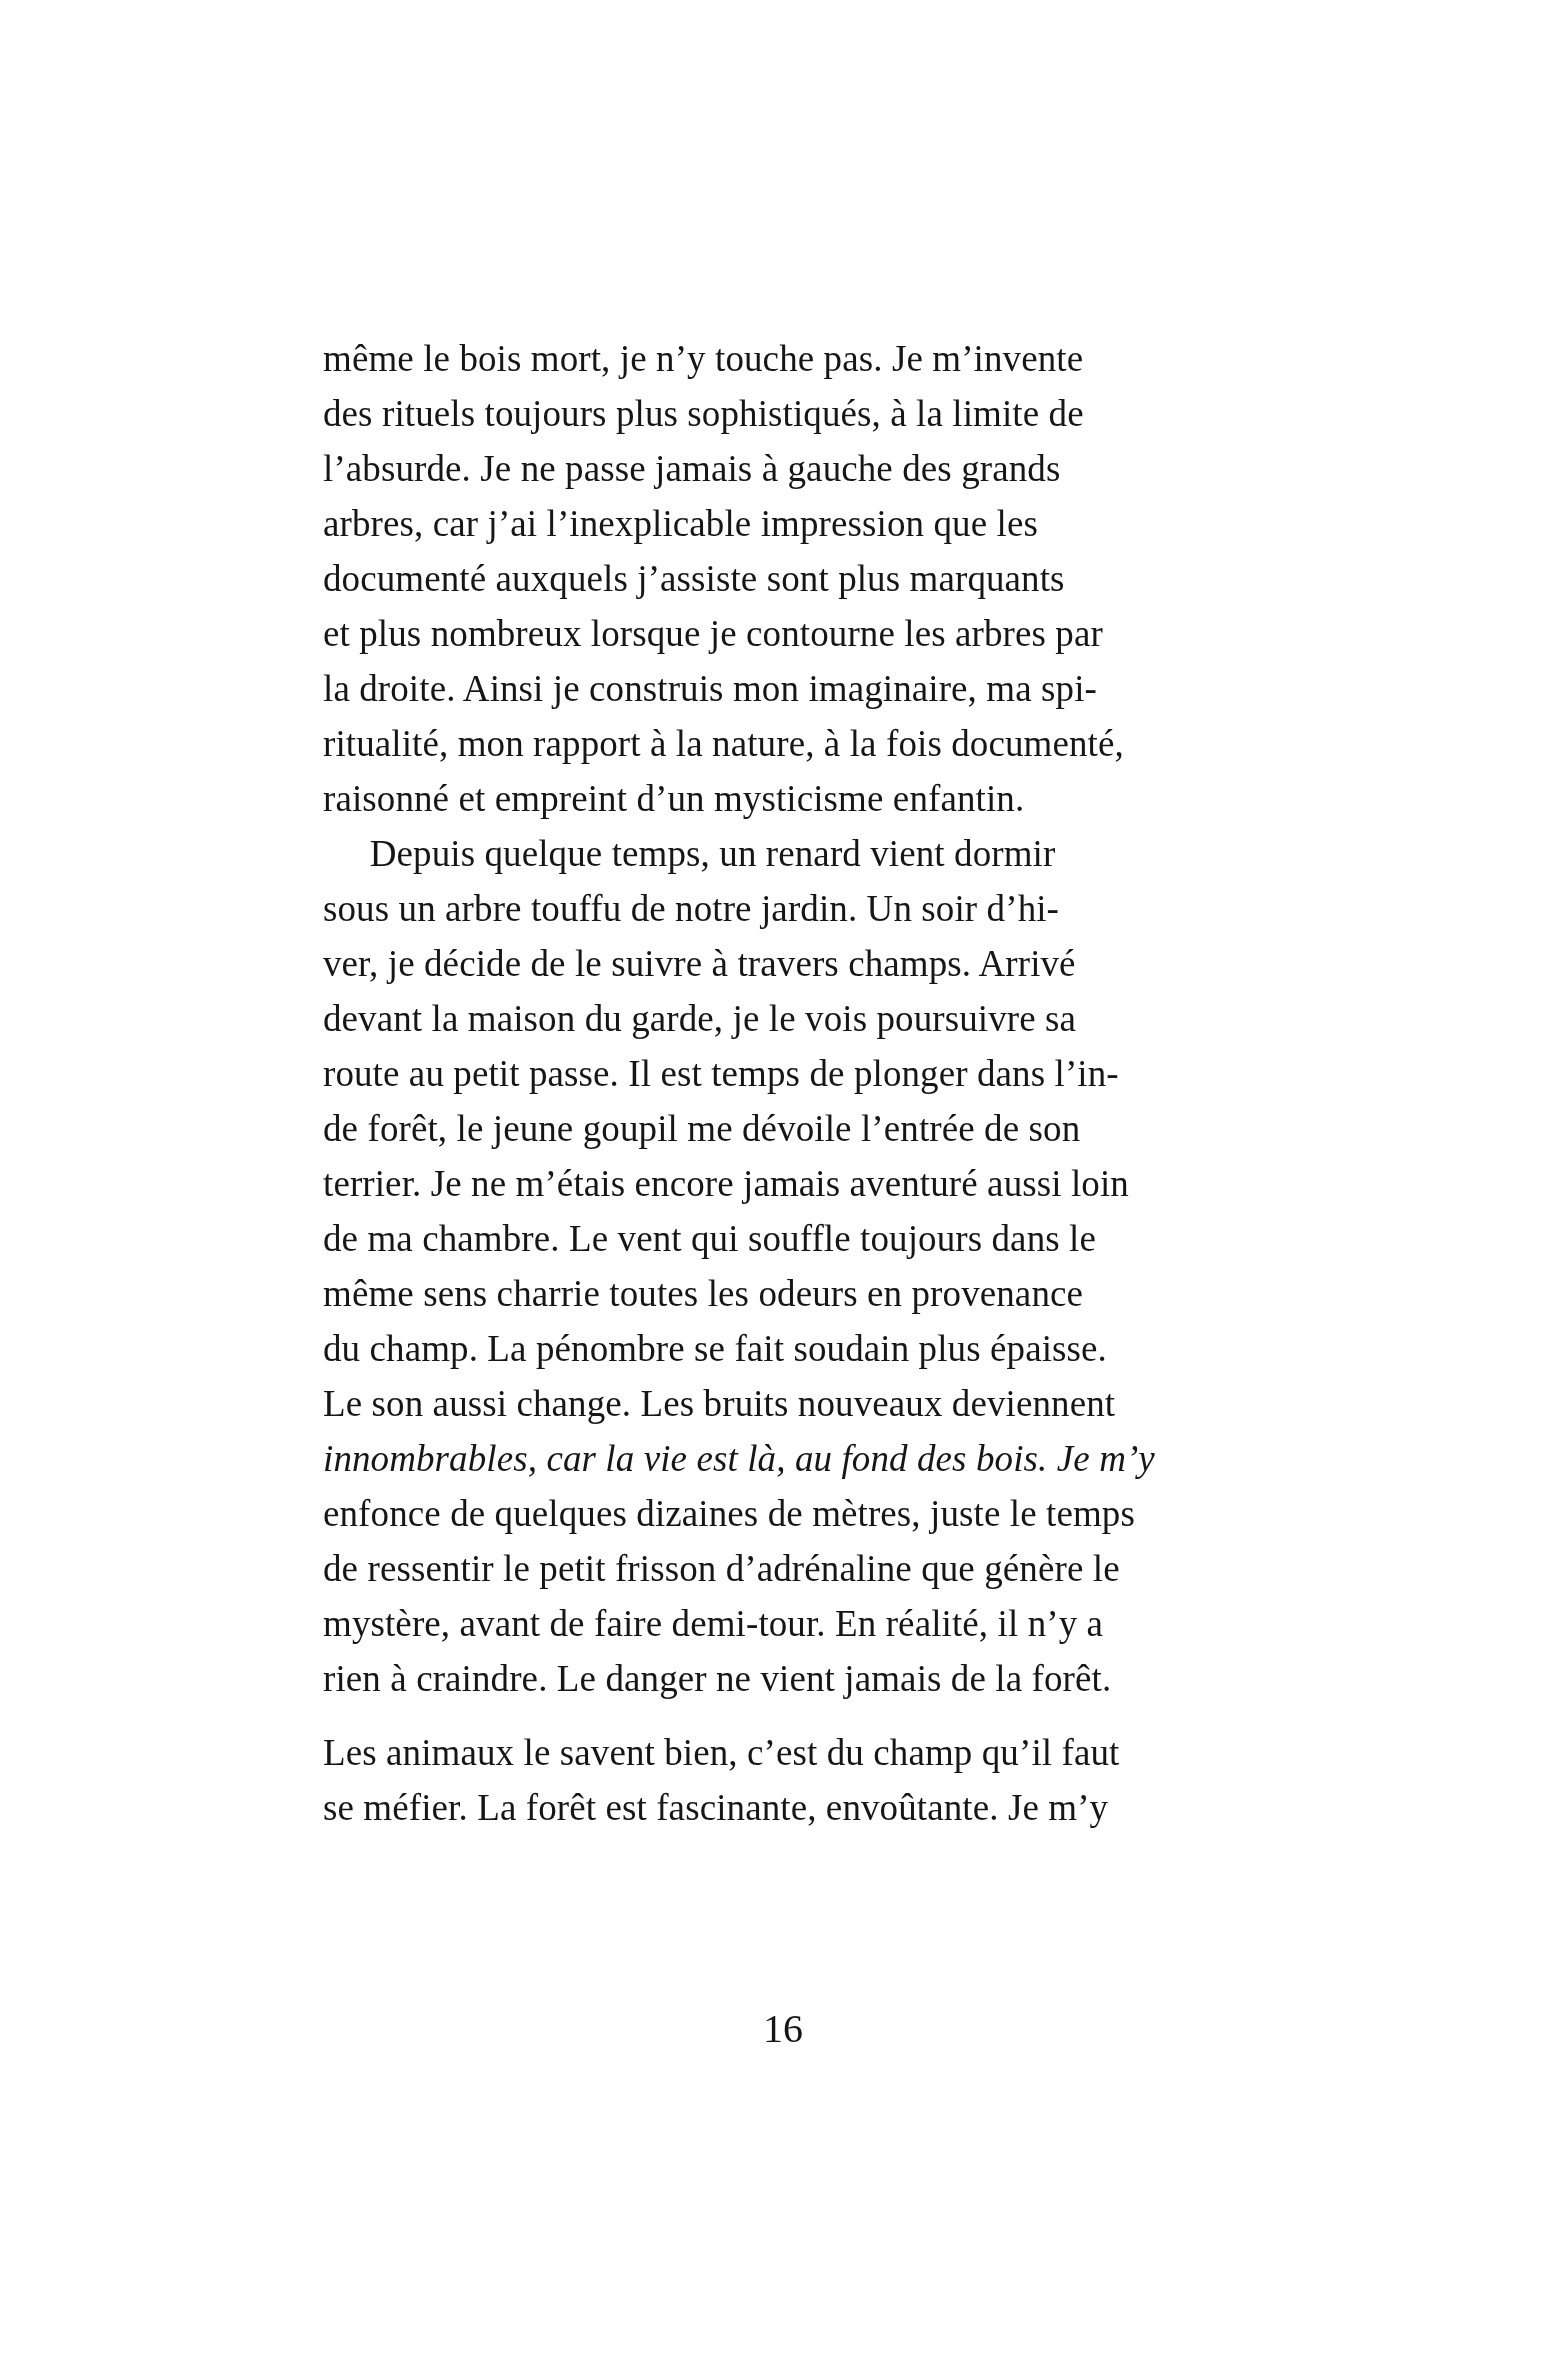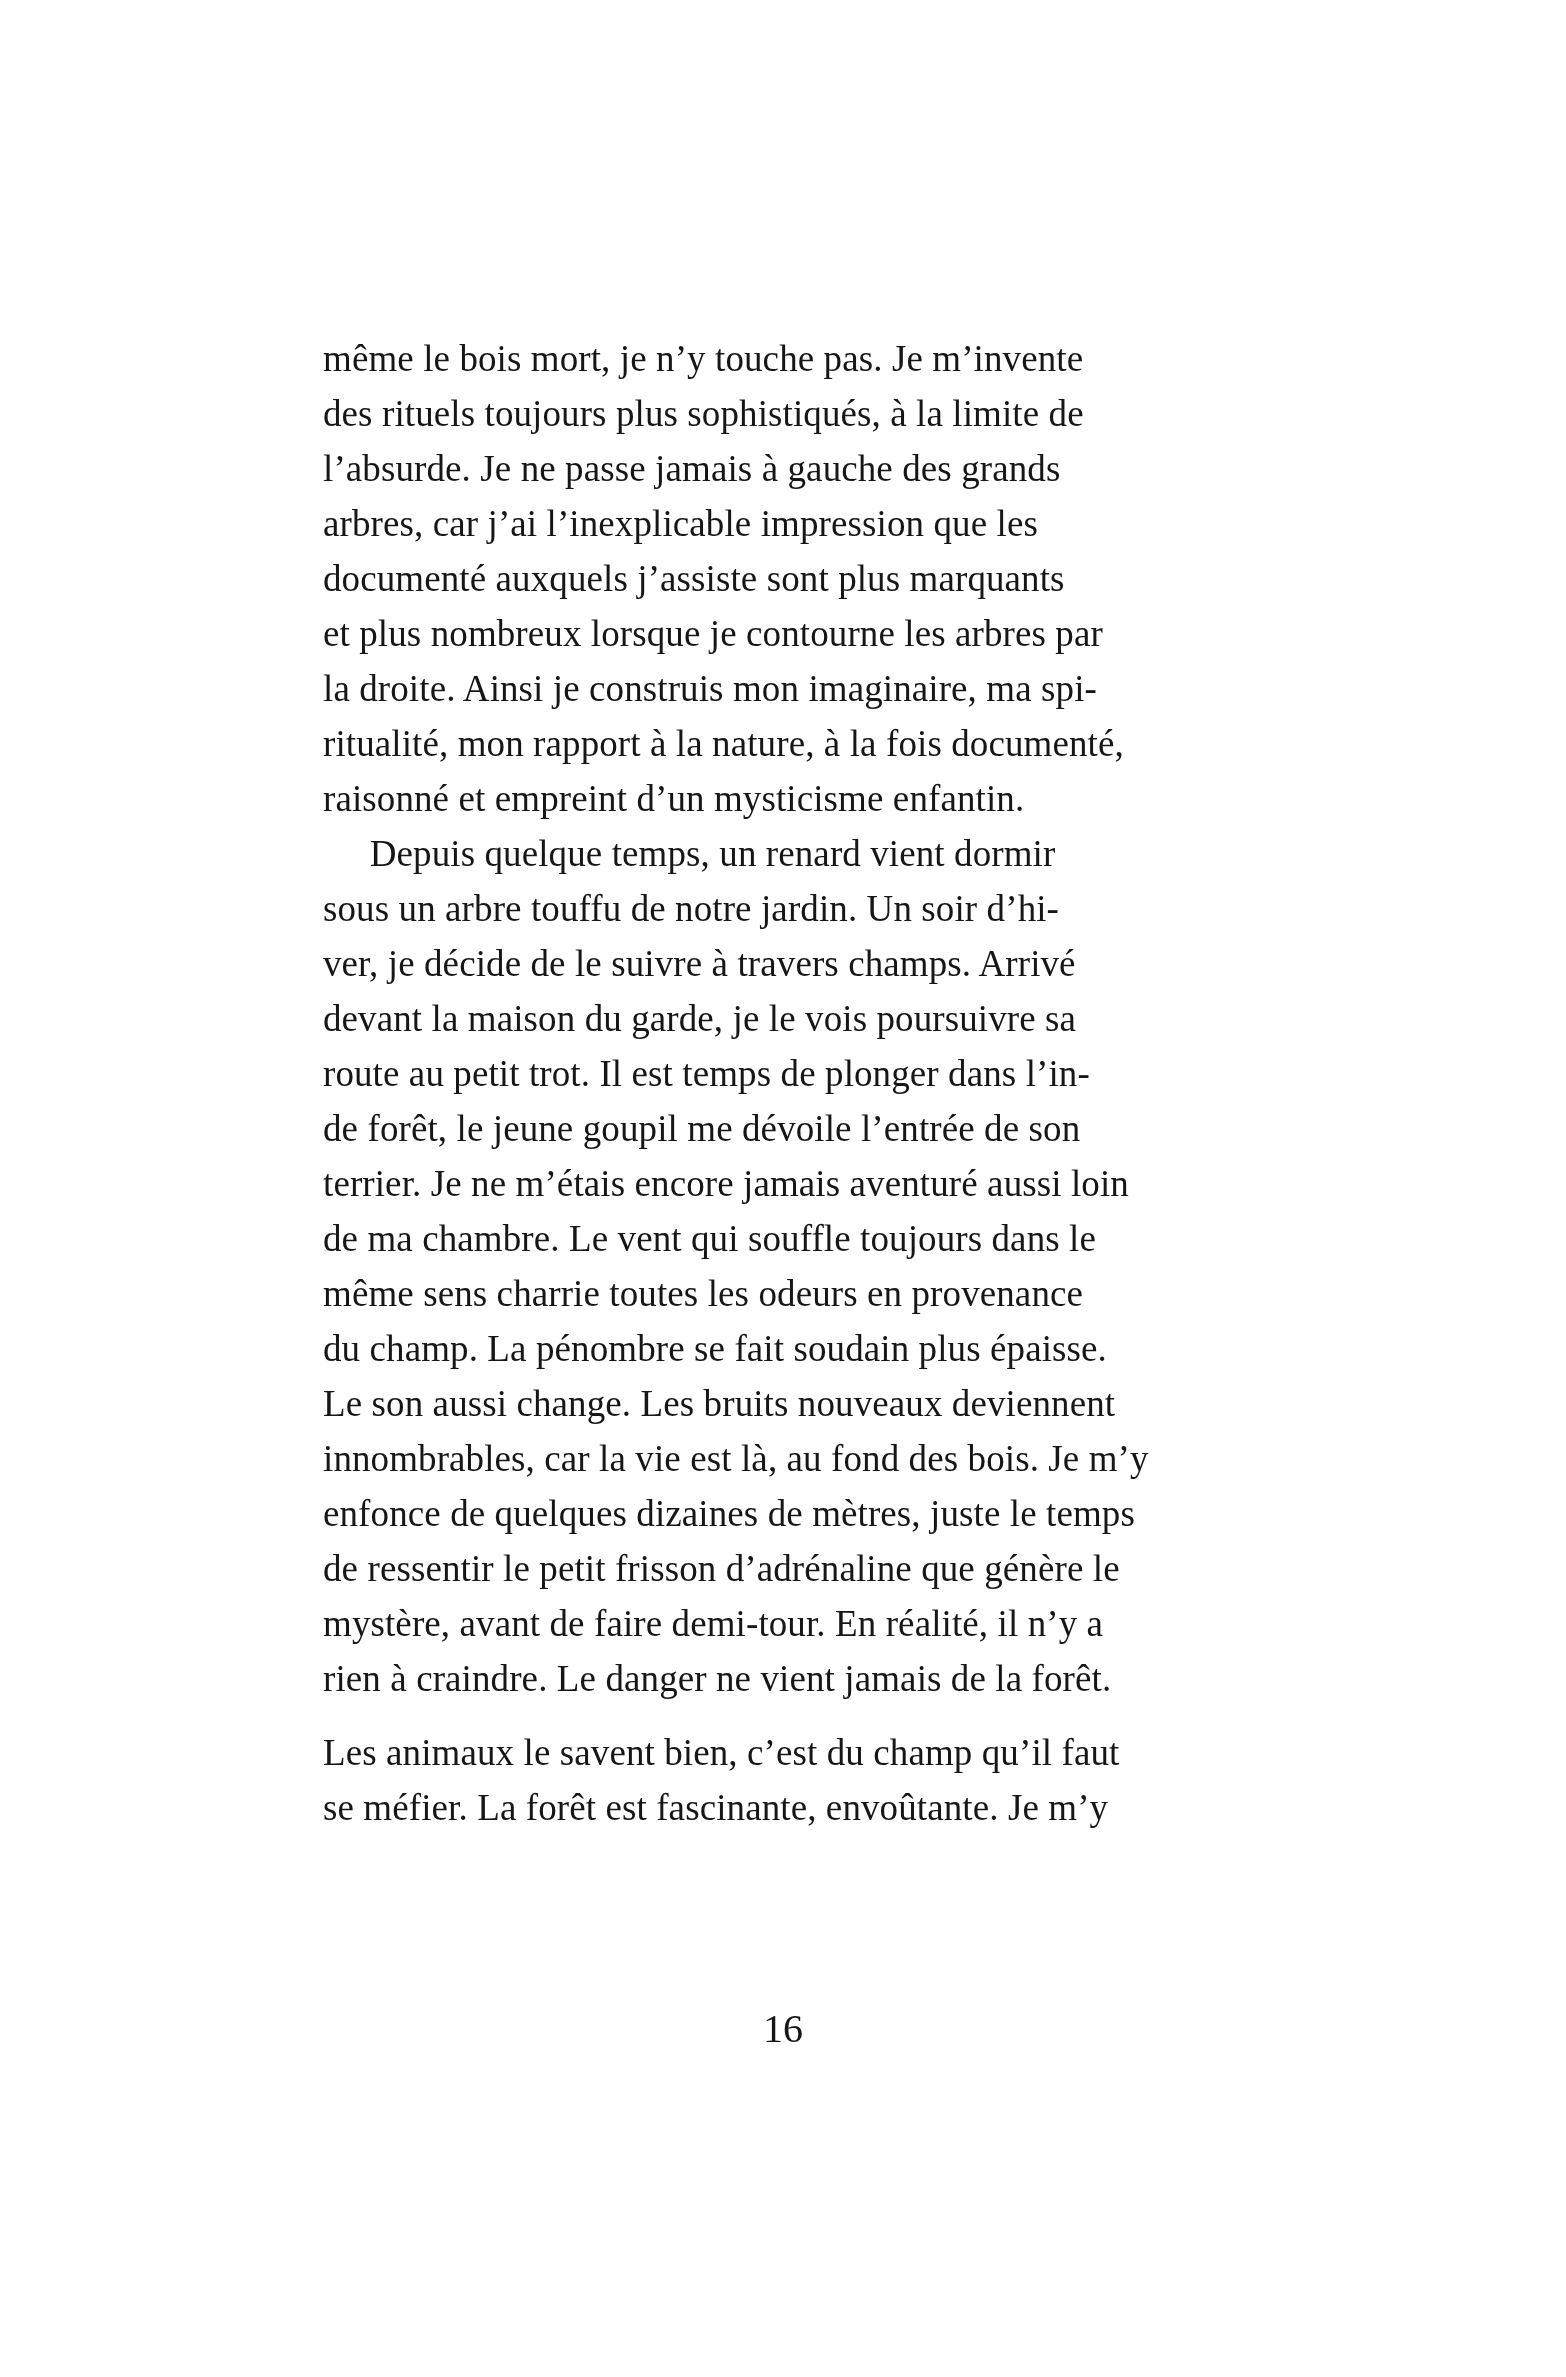--- a/index.html
+++ b/index.html
@@ -77,28 +77,28 @@
         <span class="line" style="word-spacing: 0px;">et plus nombreux lorsque je contourne les arbres par</span>
         <span class="line" style="word-spacing: 0px;">la droite. Ainsi je construis mon imaginaire, ma spi-</span>
         <span class="line" style="word-spacing: 0px;">ritualité, mon rapport à la nature, à la fois documenté,</span>
         <span class="line">raisonné et empreint d’un mysticisme enfantin.</span>
       </div>
     <div class="para">
         <span class="line" style="word-spacing: 0px;">     Depuis quelque temps, un renard vient dormir</span>
         <span class="line" style="word-spacing: 0px;">sous un arbre touffu de notre jardin. Un soir d’hi-</span>
         <span class="line" style="word-spacing: 0px;">ver, je décide de le suivre à travers champs. Arrivé</span>
         <span class="line" style="word-spacing: 0px;">devant la maison du garde, je le vois poursuivre sa</span>
-        <span class="line" style="word-spacing: 0px;">route au petit trot. Il est temps de plonger dans l’in-</span>
+        <span class="line" style="word-spacing: 0px;">route au petit passe. Il est temps de plonger dans l’in-</span>
         <span class="line" style="word-spacing: 0px;">de forêt, le jeune goupil me dévoile l’entrée de son</span>
         <span class="line" style="word-spacing: 0px;">terrier. Je ne m’étais encore jamais aventuré aussi loin</span>
         <span class="line" style="word-spacing: 0px;">de ma chambre. Le vent qui souffle toujours dans le</span>
         <span class="line" style="word-spacing: 0px;">même sens charrie toutes les odeurs en provenance</span>
         <span class="line" style="word-spacing: 0px;">du champ. La pénombre se fait soudain plus épaisse.</span>
         <span class="line" style="word-spacing: 0px;">Le son aussi change. Les bruits nouveaux deviennent</span>
-        <span class="line" style="word-spacing: 0px;">innombrables, car la vie est là, au fond des bois. Je m’y</span>
+        <span class="line" style="word-spacing: 0px; font-style: italic;">innombrables, car la vie est là, au fond des bois. Je m’y</span>
         <span class="line" style="word-spacing: 0px;">enfonce de quelques dizaines de mètres, juste le temps</span>
         <span class="line" style="word-spacing: 0px;">de ressentir le petit frisson d’adrénaline que génère le</span>
         <span class="line" style="word-spacing: 0px;">mystère, avant de faire demi-tour. En réalité, il n’y a</span>
         <span class="line" style="word-spacing: 0px;">rien à craindre. Le danger ne vient jamais de la forêt.</span>
         <span class="line" style="word-spacing: 0px; margin-top: 19px;">Les animaux le savent bien, c’est du champ qu’il faut</span>
         <span class="line">se méfier. La forêt est fascinante, envoûtante. Je m’y</span>
       </div>
   </div>
 
   <div class="folio">16</div>

